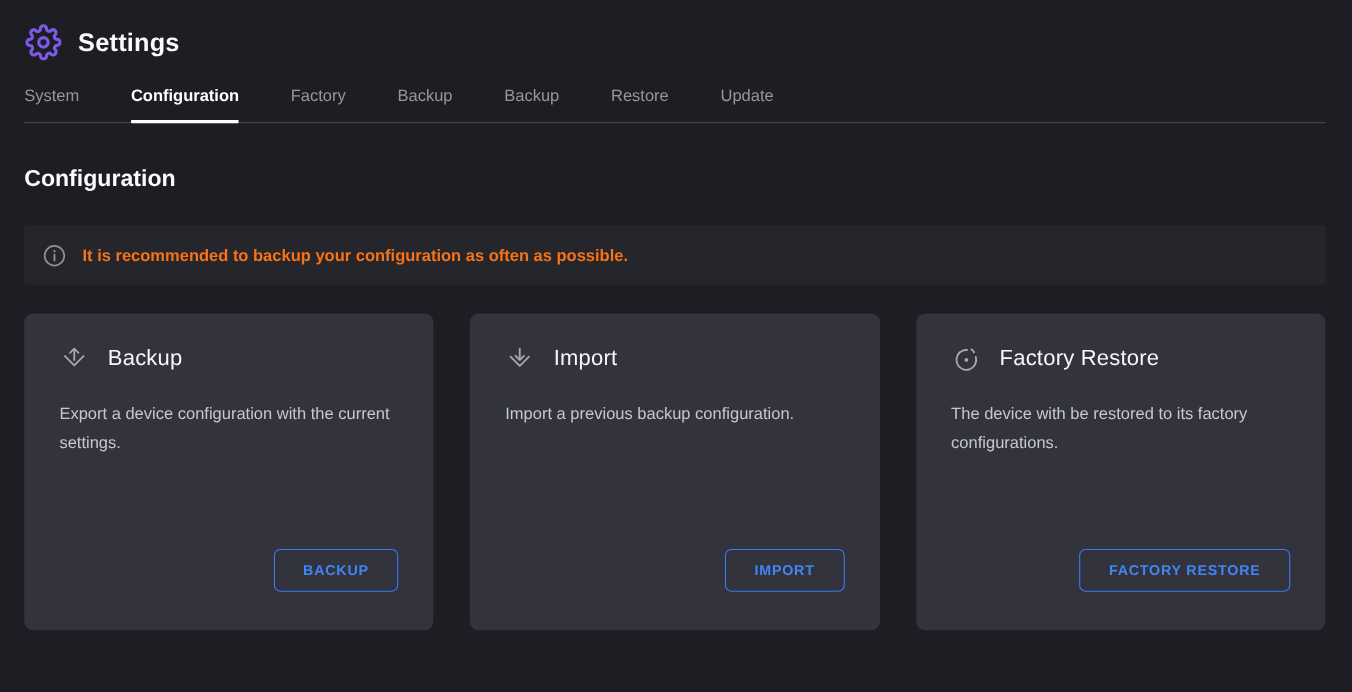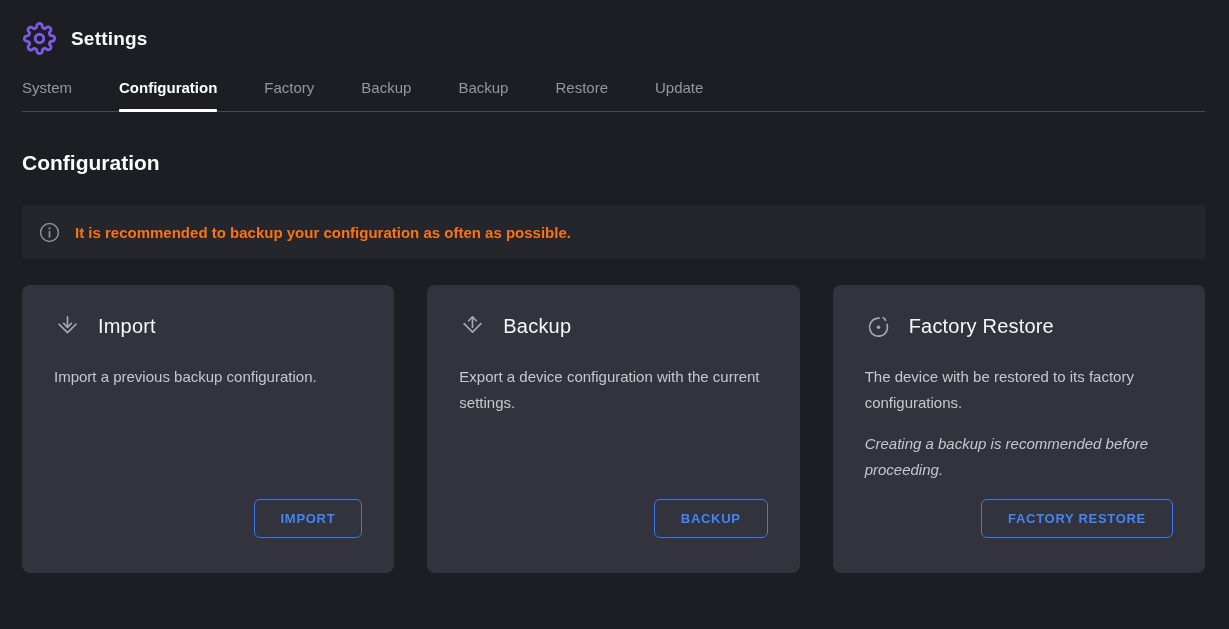--- a/index.html
+++ b/index.html
@@ -13,21 +13,21 @@
     position: relative;
   }
 
   
   .app-header {
     display: flex; align-items: center; gap: 15px;
     padding: 15px 24px 0 22px;
     height: 62px;
   }
   .gear-wrap { width: 34px; height: 34px; display: flex; align-items: center; justify-content: center; }
-  .app-title { font-size: 19px; font-weight: bold; color: #fafafb; letter-spacing: 0.2px; }
+  .app-title { font-size: 23px; font-weight: bold; color: #fafafb; letter-spacing: 0.2px; }
 
   
   .tabs-wrap {
     margin: 17px 24px 0 22px;
     border-bottom: 1px solid #46474e;
   }
   .tabs { display: flex; gap: 47px; align-items: center; }
   .tab {
     font-size: 15px; color: #96979d;
     padding-bottom: 15px;
@@ -133,55 +133,54 @@
   </span>
   <span class="banner-text">It is recommended to backup your configuration as often as possible.</span>
 </div>
 
 <div class="cards">
 
   <div class="card">
     <div class="card-head">
       <span>
         <svg class="icon-svg" width="27" height="27" viewBox="0 0 24 24" fill="none" stroke="#a7a8ae" stroke-width="1.5" stroke-linecap="round" stroke-linejoin="round">
+          <path d="M4.5 9.5 L12 17 L19.5 9.5"></path>
+          <path d="M12 12.7 V4"></path>
+          <path d="M8.6 6.9 L12 3.5 L15.4 6.9"></path>
+        </svg>
+      </span>
+      <span class="card-title">Backup</span>
+    </div>
+    <p class="card-desc">Export a device configuration with the current settings.</p>
+    <button class="card-button">BACKUP</button>
+  </div>
+
+  <div class="card">
+    <div class="card-head">
+      <span>
+        <svg class="icon-svg" width="27" height="27" viewBox="0 0 24 24" fill="none" stroke="#a7a8ae" stroke-width="1.5" stroke-linecap="round" stroke-linejoin="round">
           <path d="M4.5 10 L12 17.5 L19.5 10"></path>
           <path d="M12 3.5 V12.2"></path>
           <path d="M8.6 9.3 L12 12.7 L15.4 9.3"></path>
         </svg>
       </span>
       <span class="card-title">Import</span>
     </div>
     <p class="card-desc">Import a previous backup configuration.</p>
     <button class="card-button">IMPORT</button>
   </div>
 
   <div class="card">
     <div class="card-head">
       <span>
-        <svg class="icon-svg" width="27" height="27" viewBox="0 0 24 24" fill="none" stroke="#a7a8ae" stroke-width="1.5" stroke-linecap="round" stroke-linejoin="round">
-          <path d="M4.5 9.5 L12 17 L19.5 9.5"></path>
-          <path d="M12 12.7 V4"></path>
-          <path d="M8.6 6.9 L12 3.5 L15.4 6.9"></path>
-        </svg>
-      </span>
-      <span class="card-title">Backup</span>
-    </div>
-    <p class="card-desc">Export a device configuration with the current settings.</p>
-    <button class="card-button">BACKUP</button>
-  </div>
-
-  <div class="card">
-    <div class="card-head">
-      <span>
         <svg class="icon-svg" width="27" height="27" viewBox="0 0 24 24" fill="none" stroke="#a7a8ae" stroke-width="1.5" stroke-linecap="round">
           <circle cx="12" cy="12.6" r="8" stroke-dasharray="40.5 9.8" transform="rotate(-18 12 12.6)"></circle>
           <path d="M16.1 4.1 q1.5 0.9 2.1 2.4"></path>
           <circle cx="12" cy="12.6" r="1.55" fill="#a7a8ae" stroke="none"></circle>
         </svg>
       </span>
       <span class="card-title">Factory Restore</span>
     </div>
     <p class="card-desc">The device with be restored to its factory configurations.</p>
-    <p class="card-note">Creating a backup is recommended before proceeding.</p>
     <button class="card-button">FACTORY RESTORE</button>
   </div>
 
 </div>
 
 </body></html>

